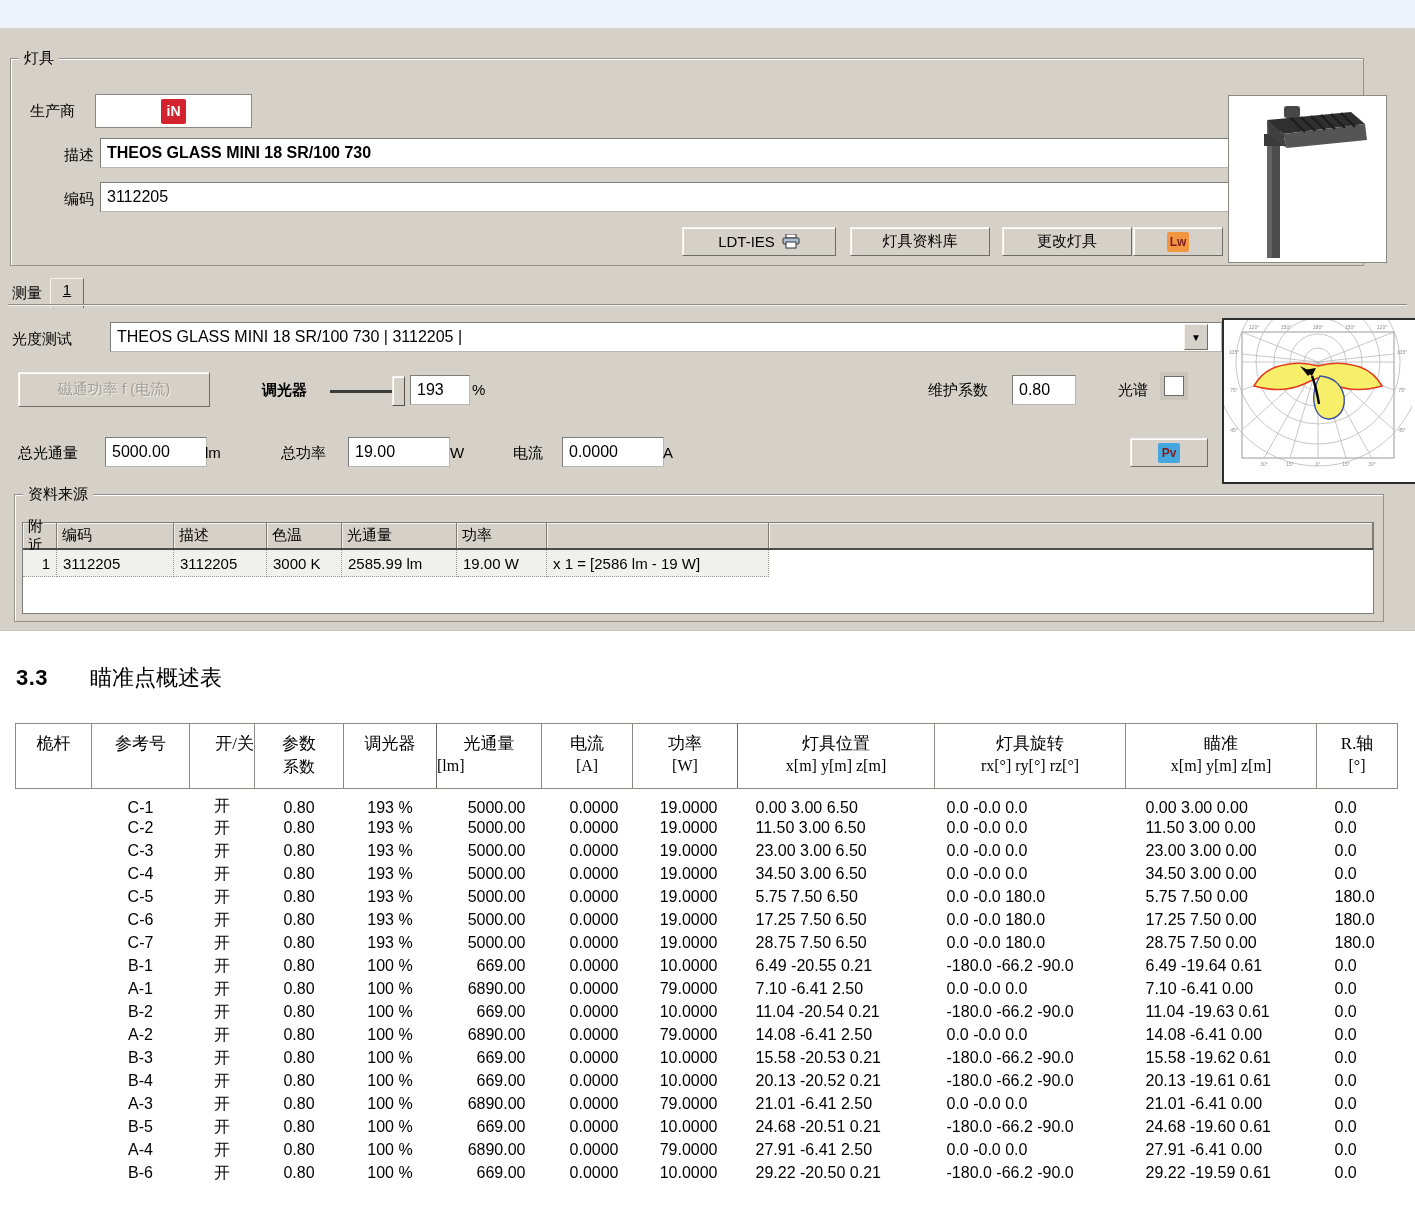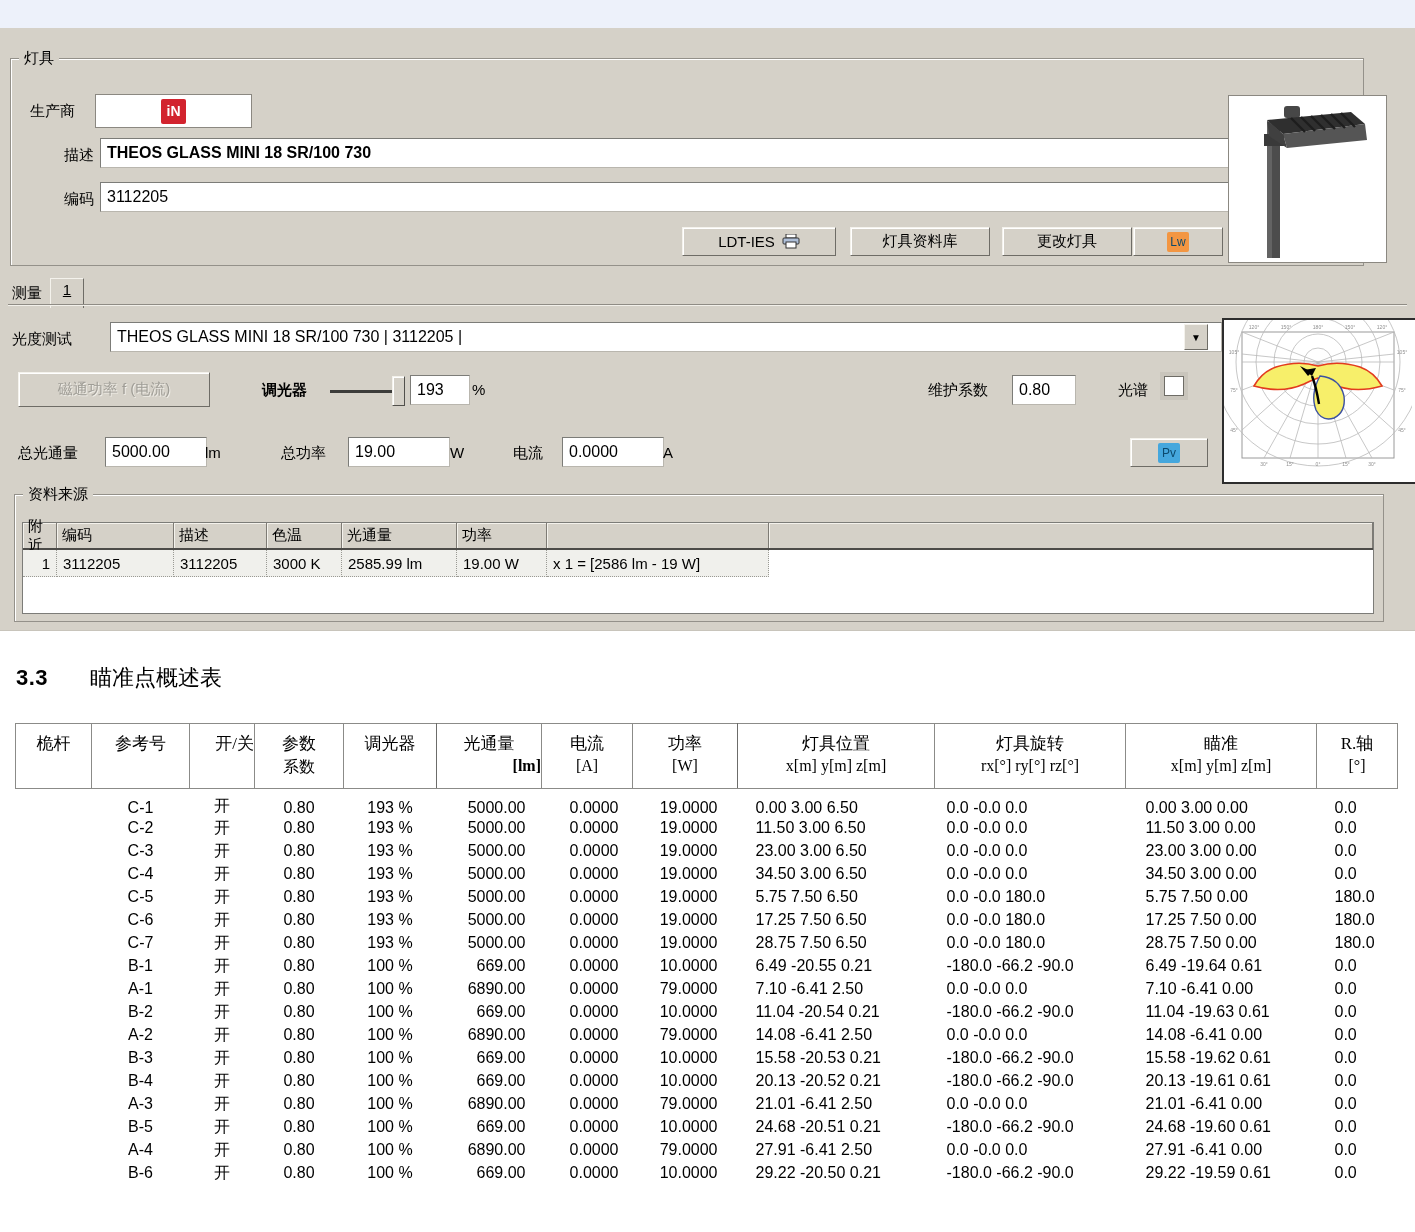--- a/index.html
+++ b/index.html
@@ -8,21 +8,21 @@
   .dialog{position:relative;height:602px;background:#d5d1c8;border-bottom:1px solid #c8c4bb;}
   .abs{position:absolute;}
   .lbl{font-size:15px;white-space:nowrap;}
   .group{position:absolute;border:1px solid #94918a;box-shadow:1px 1px 0 #ffffff inset;}
   .group>.legend{position:absolute;top:-10px;left:8px;background:#d5d1c8;padding:0 5px;font-size:15px;}
   .field{position:absolute;background:#fff;border:1px solid #7c7c78;border-right-color:#b9b6ae;border-bottom-color:#b9b6ae;font-size:16px;display:flex;align-items:center;padding:0 6px;white-space:nowrap;overflow:hidden;}
   .btn{position:absolute;background:#d5d1c8;border:1px solid;border-color:#f4f2ec #6e6c66 #6e6c66 #f4f2ec;box-shadow:1px 1px 0 #fff inset;font-size:15px;display:flex;align-items:center;justify-content:center;gap:7px;cursor:default;}
   .btn.disabled{color:#9f9d96;text-shadow:1px 1px 0 #efede7;}
   .whitebox{position:absolute;background:#fff;border:1px solid #8b8881;text-align:right;}
   .logo-red{width:25px;height:25px;background:#d2232e;color:#fff;font-weight:bold;font-size:14px;display:flex;align-items:center;justify-content:center;border-radius:2px;}
-  .sq-ico{width:22px;height:20px;color:#0c4a6e;font-weight:normal;font-size:12px;display:flex;align-items:center;justify-content:center;border-radius:2px;}
+  .sq-ico{width:22px;height:20px;color:#7f1d1d;font-weight:bold;font-size:12px;display:flex;align-items:center;justify-content:center;border-radius:2px;}
   .tab{position:absolute;background:#d5d1c8;border:1px solid;border-color:#f4f2ec #6e6c66 #d5d1c8 #f4f2ec;border-bottom:none;font-size:15px;display:flex;align-items:flex-start;justify-content:center;padding-top:2px;}
   .tab u{text-decoration:underline;}
   .tabpane{position:absolute;border-top:1px solid #f2f0ea;box-shadow:0 -1px 0 #8f8c85;}
   .combo-btn{position:absolute;width:22px;background:#d5d1c8;border:1px solid;border-color:#f4f2ec #6e6c66 #6e6c66 #f4f2ec;display:flex;align-items:center;justify-content:center;font-size:10px;}
   .slider-track{position:absolute;height:3px;background:#3c3c3a;}
   .slider-handle{position:absolute;width:11px;height:28px;background:#d5d1c8;border:1px solid;border-color:#f4f2ec #51504c #51504c #f4f2ec;box-shadow:1px 1px 0 #fff inset;}
   .chk-outer{position:absolute;width:28px;height:28px;background:#c9c5bc;display:flex;align-items:center;justify-content:center;}
   .chk-inner{width:18px;height:18px;background:#fff;border:1px solid #6e6c66;}
   
   .ds-list{position:absolute;background:#fff;border:1px solid #7c7c78;}
@@ -248,21 +248,21 @@
           <th class="c9" style="text-align: center; padding: 8px 0px 0px; margin-left: 25px;">灯具旋转</th>
           <th class="c10" style="text-align: center; padding: 8px 0px 0px;">瞄准</th>
           <th class="c11" style="text-align: center; padding: 8px 0px 0px;">R.轴</th>
         </tr>
       <tr class="l2">
           <th class="c0" style="text-align: center; padding: 2px 0px 10px;"></th>
           <th class="c1" style="text-align: center; padding: 2px 0px 10px;"></th>
           <th class="c2" style="text-align: center; padding: 2px 0px 10px;"></th>
           <th class="c3" style="text-align: center; padding: 2px 0px 10px;">系数</th>
           <th class="c4 thick" style="text-align: center; padding: 2px 0px 10px;"></th>
-          <th class="c5" style="text-align: right; padding: 2px 0px 10px; font-weight: bold;">[lm]</th>
+          <th class="c5" style="text-align: left; padding: 2px 0px 10px;">[lm]</th>
           <th class="c6" style="text-align: center; padding: 2px 0px 10px;">[A]</th>
           <th class="c7 thick" style="text-align: center; padding: 2px 0px 10px;">[W]</th>
           <th class="c8" style="text-align: center; padding: 2px 0px 10px;">x[m] y[m] z[m]</th>
           <th class="c9" style="text-align: center; padding: 2px 0px 10px;">rx[°] ry[°] rz[°]</th>
           <th class="c10" style="text-align: center; padding: 2px 0px 10px;">x[m] y[m] z[m]</th>
           <th class="c11" style="text-align: center; padding: 2px 0px 10px;">[°]</th>
         </tr>
     </thead>
     <tbody>
         <tr style="height: 28px; vertical-align: bottom;">

